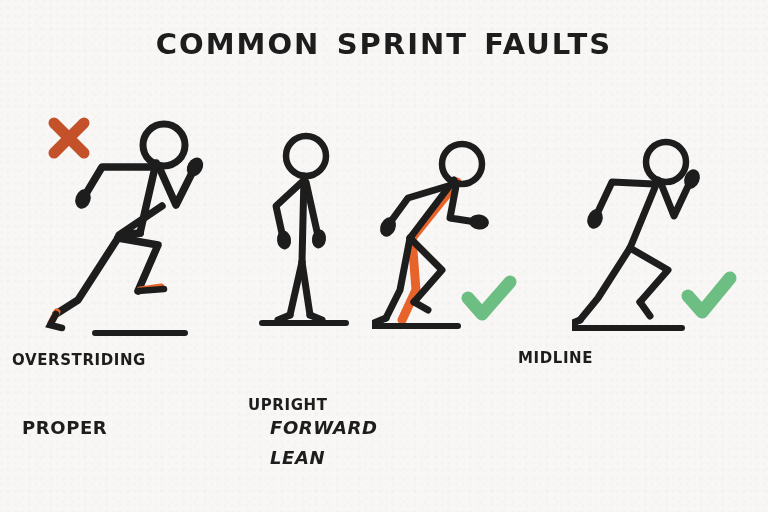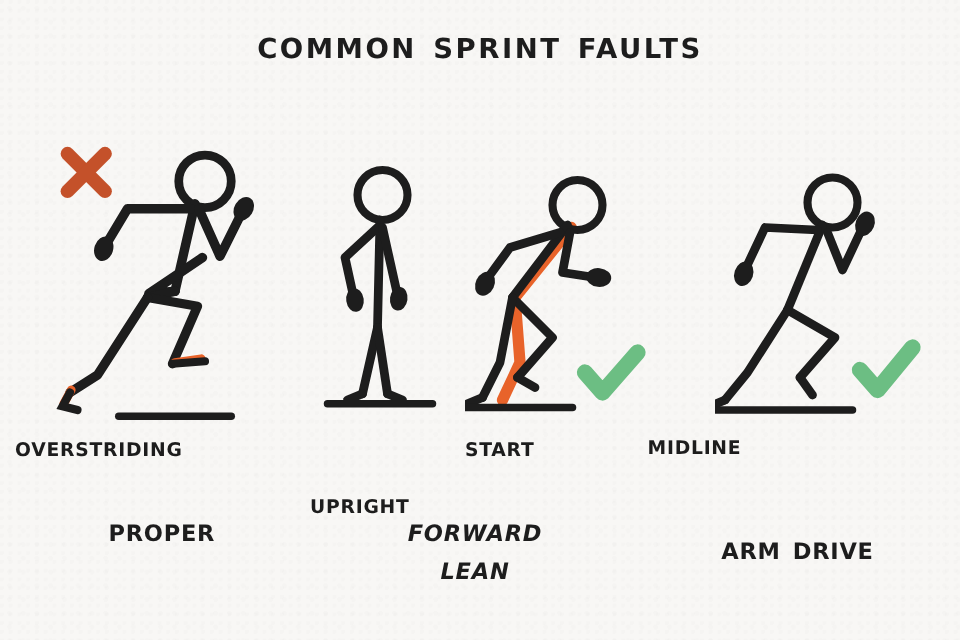--- a/index.html
+++ b/index.html
@@ -21,21 +21,21 @@
     background-size: 7px 7px, 11px 11px, auto;
   }
 
   
   #title {
     position: absolute;
     left: 0; top: 16px;
     width: 768px;
     text-align: center;
     font-family: "DejaVu Sans", sans-serif;
-    font-size: 32px;
+    font-size: 41px;
     font-weight: 700;
     letter-spacing: 2.0px;
     color: #1d1d1d;
     font-variant: small-caps;
     text-transform: lowercase;
     white-space: nowrap;
   }
 
   
   .panel { position: absolute; }
@@ -49,21 +49,20 @@
     font-size: 21px;
     font-weight: 700;
     letter-spacing: 0.6px;
     color: #1d1d1d;
     font-variant: small-caps;
     text-transform: lowercase;
     line-height: 1.12;
   }
   .fix-label {
     position: absolute;
-    text-align: center;
     font-family: "DejaVu Sans", sans-serif;
     font-size: 26px;
     font-weight: 700;
     letter-spacing: 0.6px;
     color: #1d1d1d;
     font-variant: small-caps;
     text-transform: lowercase;
     line-height: 1.16;
   }
 </style>
@@ -212,32 +211,28 @@
       <g stroke="#6cbe83" stroke-width="13" stroke-linecap="round" stroke-linejoin="round" fill="none">
         <path d="M116 166 L 130 182 L 158 148"></path>
       </g>
     </svg>
   </div>
 
   <div class="fault-label" style="left:12px; top:347px; width:215px;">Overstriding</div>
 
   <div class="fault-label" style="left:248px; top:347px; width:120px;margin-top:45px;">Upright</div>
 
-  <div class="fault-label" style="left:372px; top:347px; width:110px;">Start</div>
 
   <div class="fault-label" style="left:518px; top:345px; width:240px;">
     <div>Midline</div>
   </div>
 
   <div class="fix-label" style="left:22px; top:410px; width:215px;">
     <div>Proper</div>
   </div>
 
   <div class="fix-label" style="left:270px; top:410px; width:220px;font-style:italic;">
     <div>Forward</div>
     <div>Lean</div>
   </div>
 
-  <div class="fix-label" style="left:520px; top:424px; width:236px;">
-    <div>Arm Drive</div>
-  </div>
 
 </div>
 
 </body></html>

